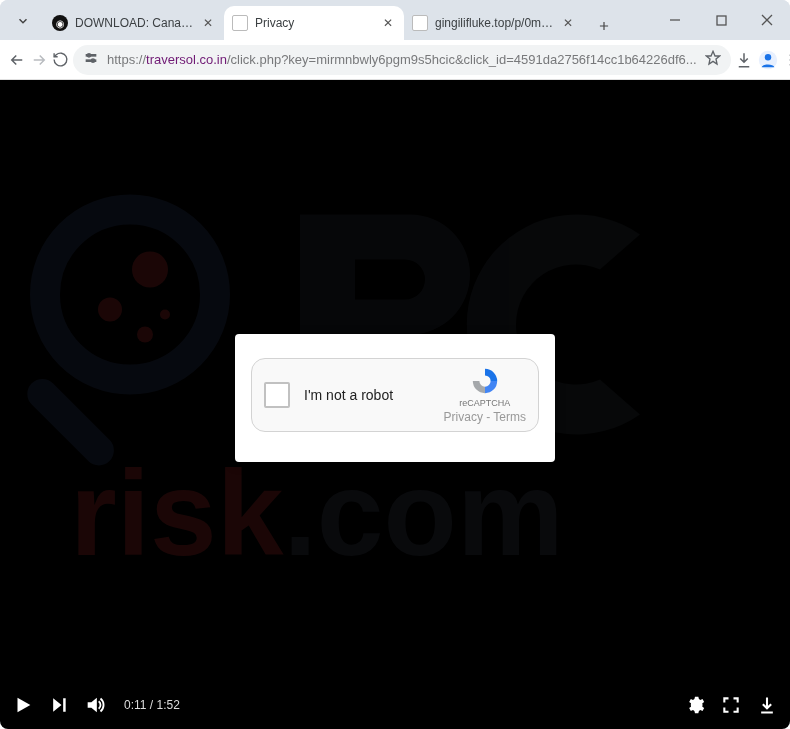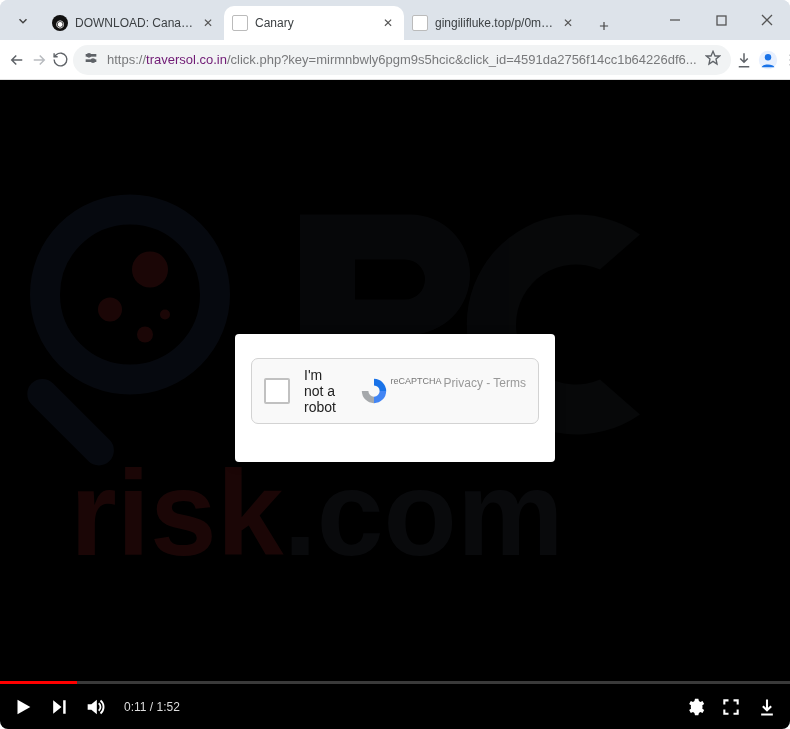--- a/index.html
+++ b/index.html
@@ -109,40 +109,40 @@
     }
     .wm svg { width:100%; height:100%; }
     
     .captcha-card {
       position:absolute; left:50%; top:49%; transform:translate(-50%,-50%);
       width: 320px; height: 128px; background:#fff; border-radius:4px;
       box-shadow: 0 2px 10px rgba(0,0,0,0.5);
       padding: 16px;
     }
     .recaptcha {
-      width: 288px; height: 66px; border:1px solid #d3d3d3; border-radius:7px;
+      width: 288px; height: 74px; border:1px solid #d3d3d3; border-radius:14px;
       background:#f9f9f9; display:flex; align-items:center; padding: 0 12px;
       gap: 14px; margin: 8px auto 0;
     }
     .recaptcha .chk {
       width:26px; height:26px; border:2px solid #c1c1c1; border-radius:2px; background:#fff;
     }
     .recaptcha .label { font-size:14px; color:#222; flex:1; }
     .recaptcha .badge {
-      display:flex; flex-direction:row; align-items:flex-start; gap:2px;
+      display:flex; flex-direction:column; align-items:center; gap:2px;
     }
     .recaptcha .badge .logo {
       width:30px; height:30px;
     }
     .recaptcha .badge .brand { font-size:9px; color:#777; }
     .recaptcha .badge .legal { font-size:12px; color:#999; }
     
     .player {
       position:absolute; left:0; right:0; bottom:0; height:48px;
-      display:flex; flex-direction:column;
+      display:flex; flex-direction:row;
     }
     .progress {
       height:3px; background:#3a3a3a; position:relative;
     }
     .progress .played {
       position:absolute; left:0; top:0; bottom:0; width:9.8%; background:#ff0000;
     }
     .controls {
       flex:1; display:flex; align-items:center; padding:0 12px; color:#fff;
       gap:14px;
@@ -163,21 +163,21 @@
         </svg>
     </div>
     <div class="tabs">
       <div class="tab inactive">
         <span class="favicon" style="background:#111;border-radius:50%;color:#fff;font-size:10px;">◉</span>
         <span class="title">DOWNLOAD: Canary Black (20</span>
         <span class="close">✕</span>
       </div>
       <div class="tab active">
         <span class="favicon" style="border:1px solid #bbb;background:#fff;"></span>
-        <span class="title">Canary</span>
+        <span class="title">Privacy</span>
         <span class="close">✕</span>
       </div>
       <div class="tab inactive">
         <span class="favicon" style="border:1px solid #bbb;background:#fff;"></span>
         <span class="title">gingilifluke.top/p/0mvDXVdx8</span>
         <span class="close">✕</span>
       </div>
       <div class="newtab">
         <svg width="14" height="14" viewBox="0 0 24 24" stroke="currentColor" stroke-width="2">
             <path d="M12 5v14M5 12h14"></path>

